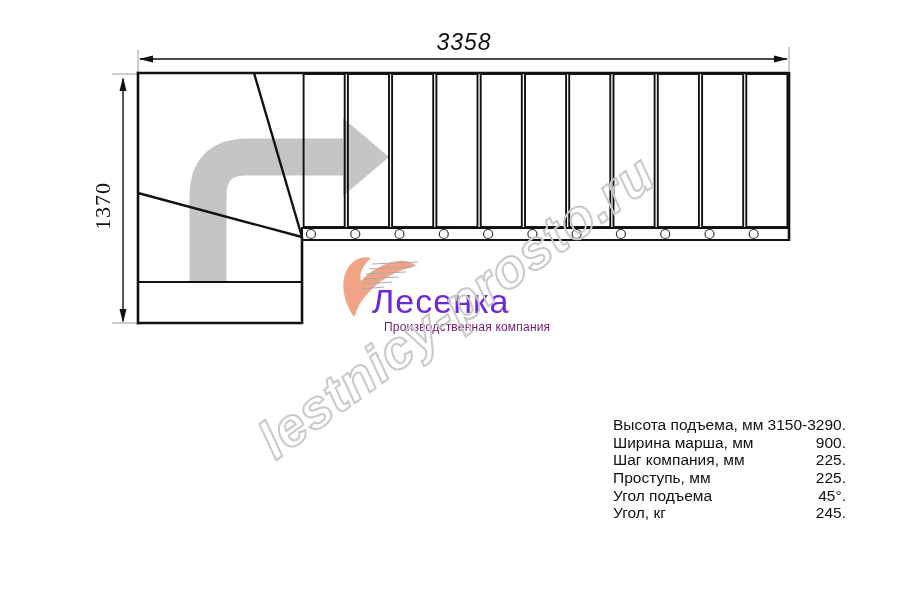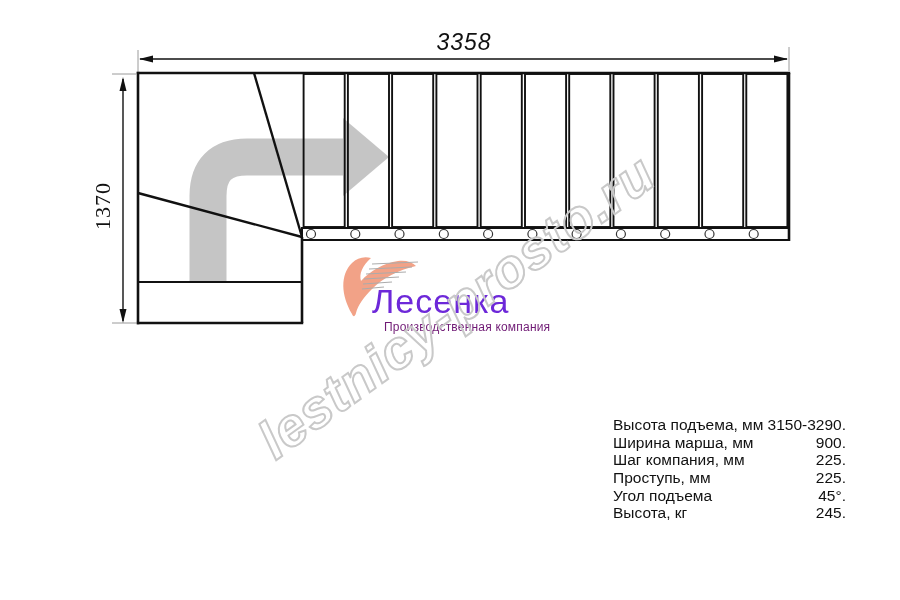--- a/index.html
+++ b/index.html
@@ -168,18 +168,18 @@
     </div>
     <div class="spec-row">
       <span class="spec-label">Проступь, мм</span>
       <span class="spec-value">225.</span>
     </div>
     <div class="spec-row">
       <span class="spec-label">Угол подъема</span>
       <span class="spec-value">45°.</span>
     </div>
     <div class="spec-row">
-      <span class="spec-label">Высота, кг</span>
+      <span class="spec-label">Угол, кг</span>
       <span class="spec-value">245.</span>
     </div>
   </div>
 
 </div>
 
 </body></html>

